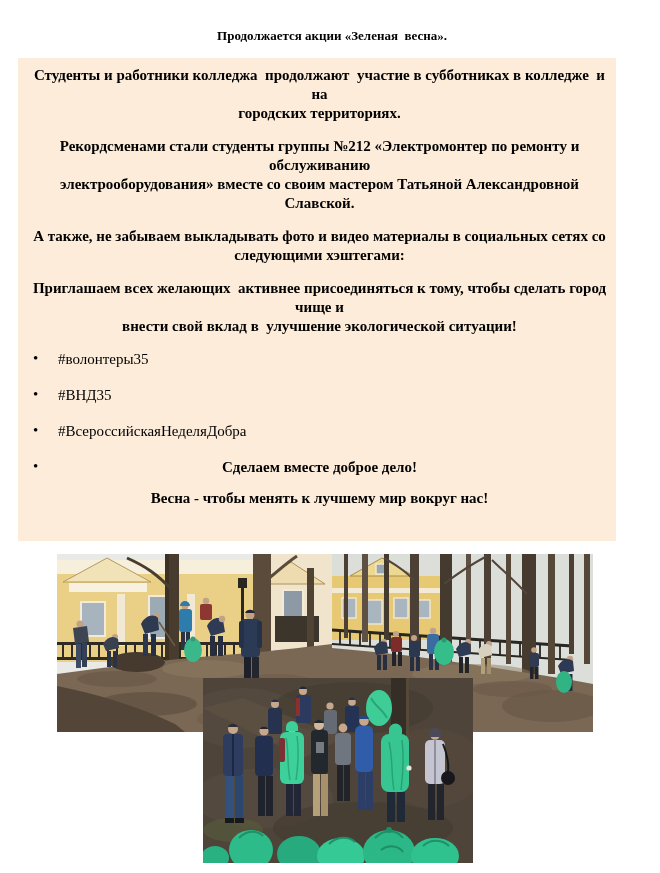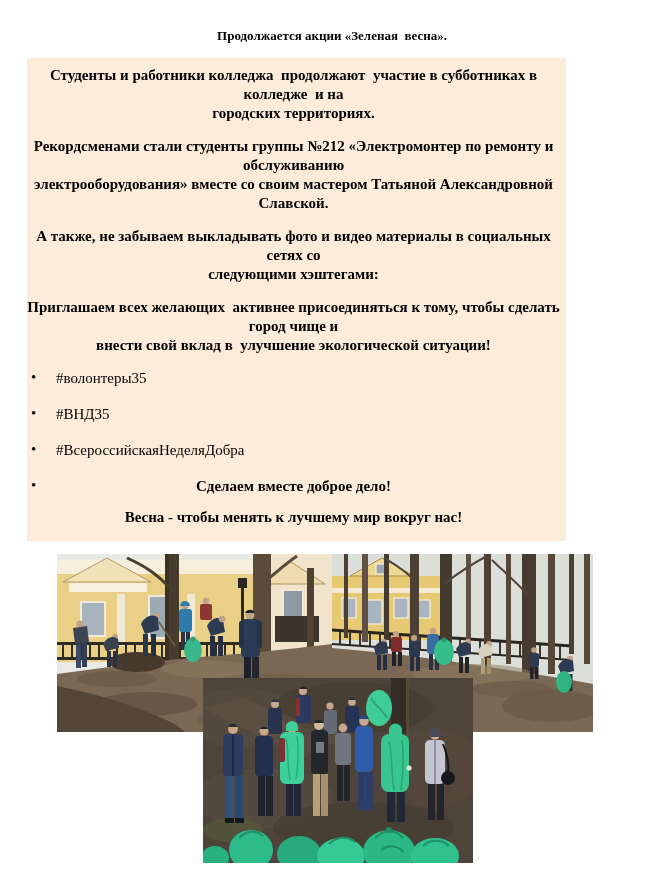--- a/index.html
+++ b/index.html
@@ -6,22 +6,22 @@
   body{
     width:660px;height:873px;position:relative;overflow:hidden;
     background:#ffffff;color:#000;
     font-family:"Liberation Serif","DejaVu Serif",serif;
   }
   .title{
     margin:26px 0 0 4px;text-align:center;font-weight:bold;font-size:13px;
     line-height:19px;white-space:pre-wrap;
   }
   .hl-box{
-    position:absolute;left:27px;top:58px;width:539px;height:483px;
-    background:#fcecd9;box-sizing:border-box;padding:8px 6px 0 0;overflow:hidden;
+    position:absolute;left:18px;top:58px;width:598px;height:483px;
+    background:#fcecd9;box-sizing:border-box;padding:8px 6px 0 11px;overflow:hidden;
   }
   .para{
     margin:0 0 14px 0;text-align:center;font-weight:bold;font-size:15px;
     line-height:19px;white-space:pre-wrap;
   }
   ul.hashtags{list-style:none;margin:0;padding:0 0 0 0;}
   ul.hashtags li{
     position:relative;margin:0 0 17px 0;padding-left:29px;
     font-size:15px;font-weight:normal;line-height:19px;white-space:pre-wrap;
   }

